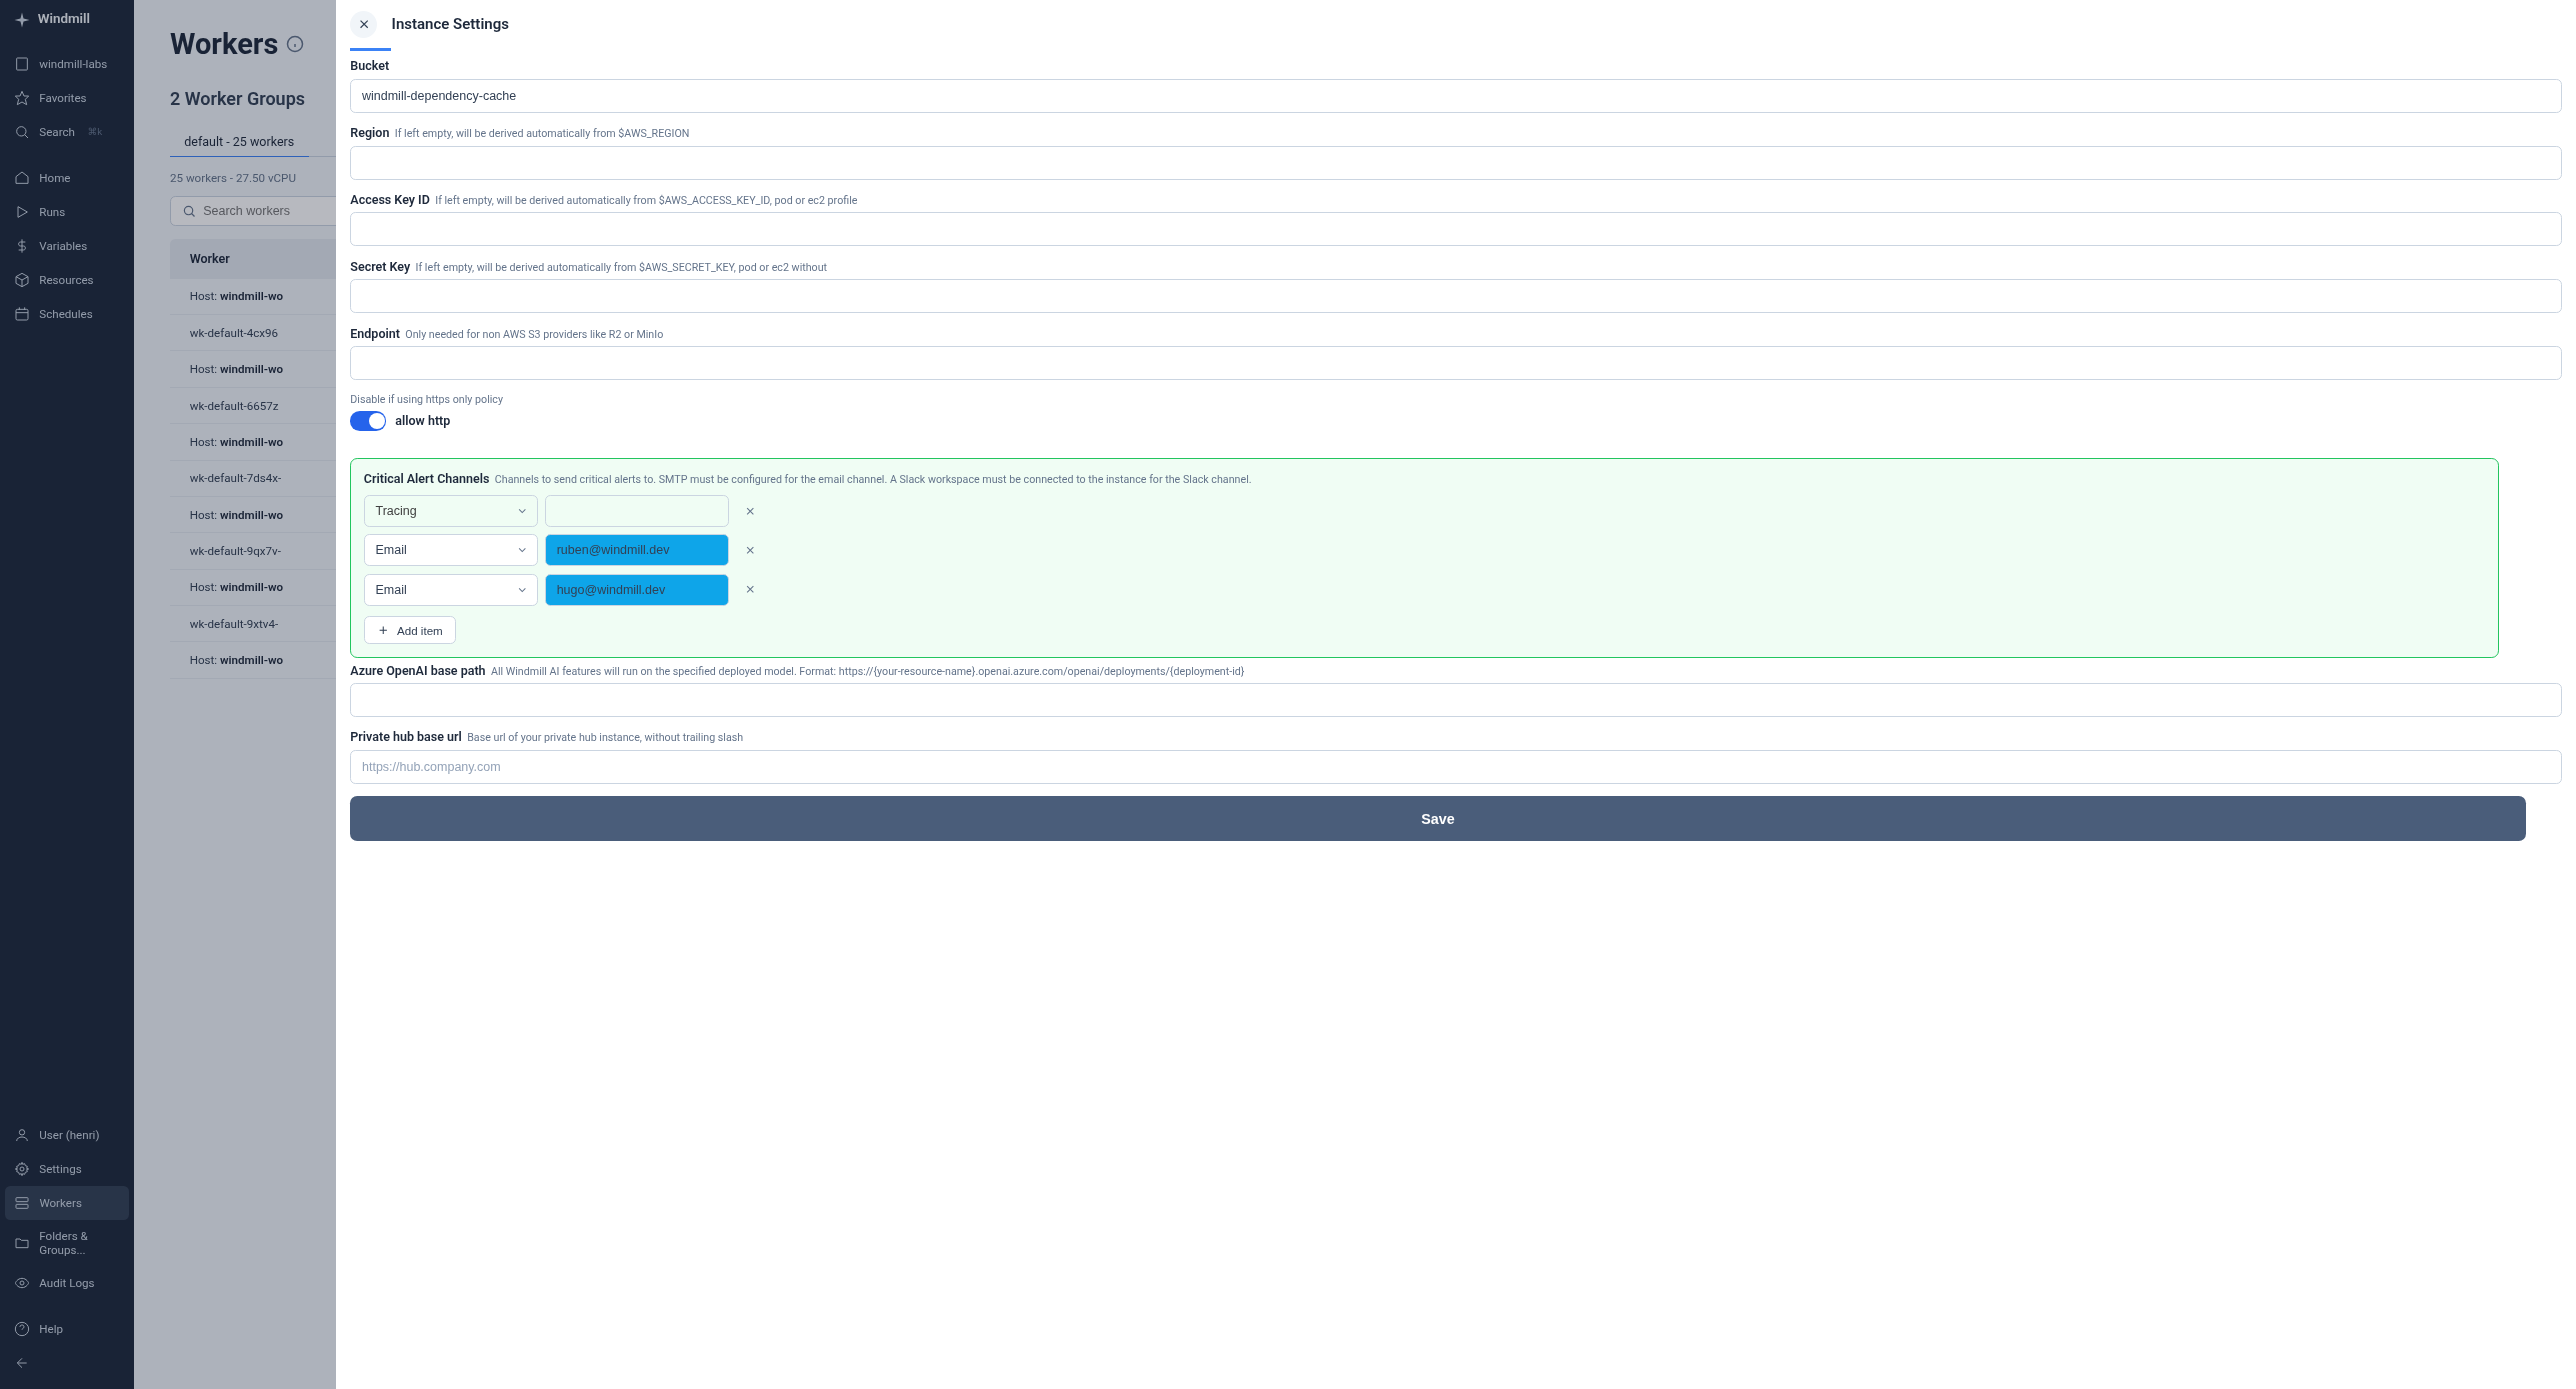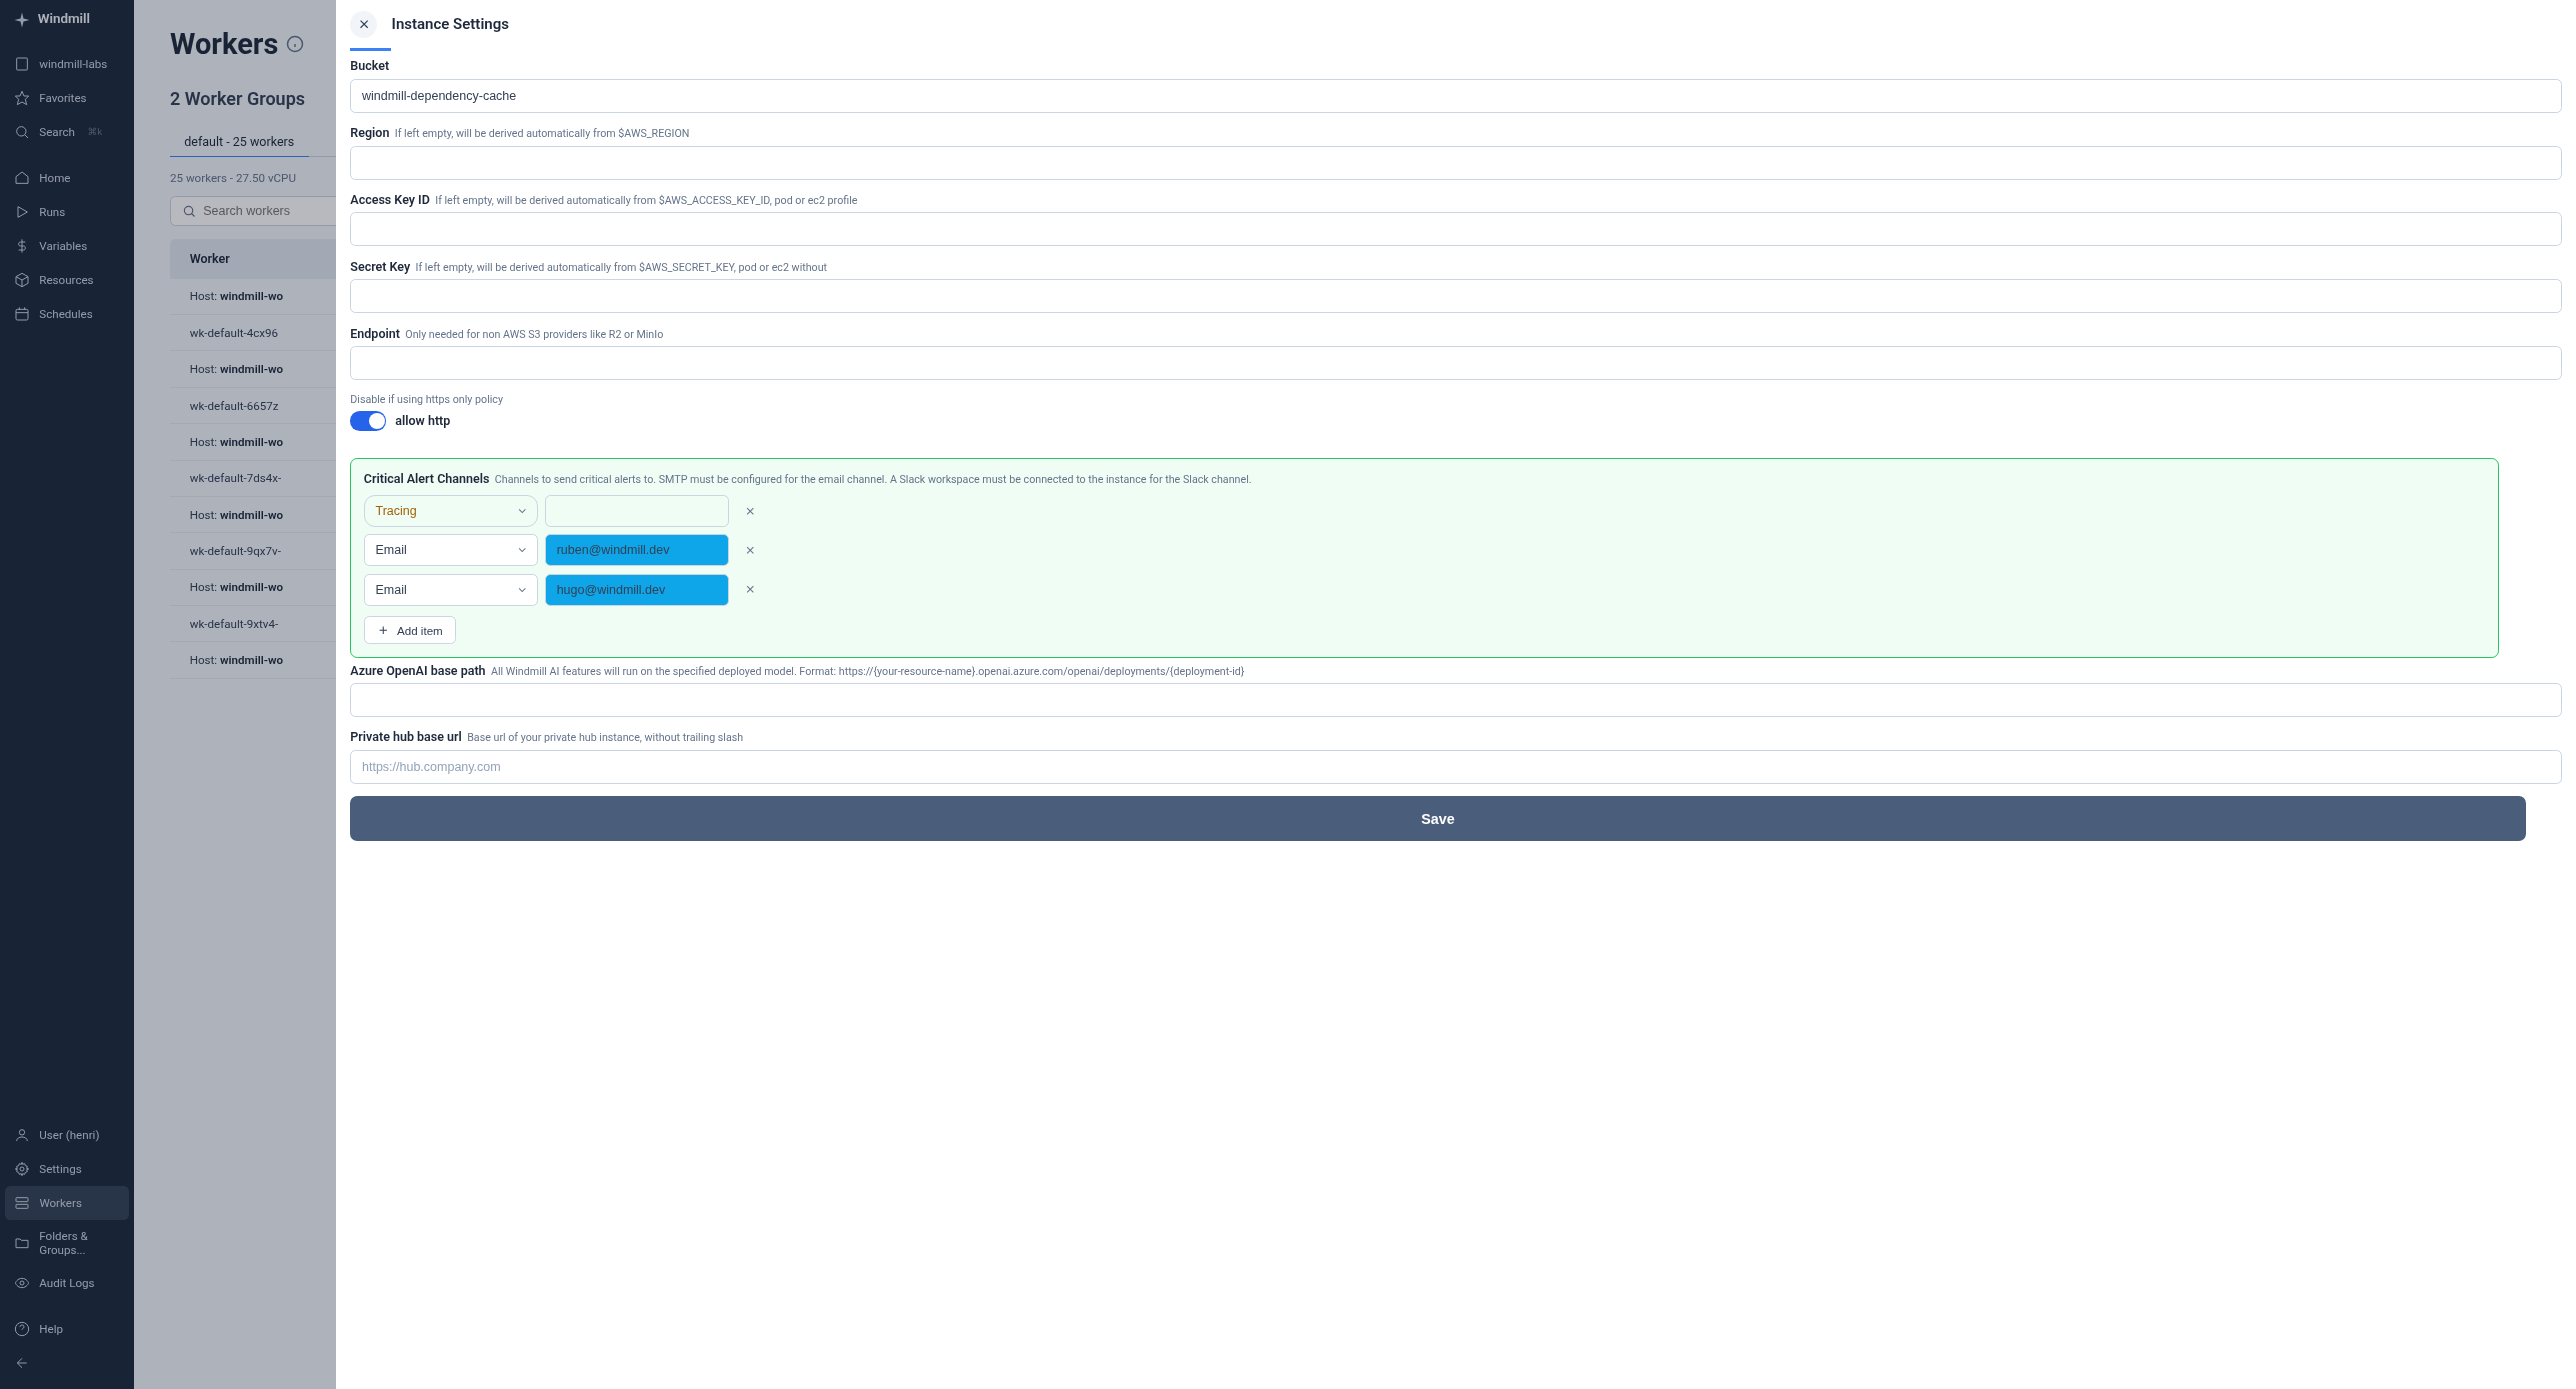--- a/index.html
+++ b/index.html
@@ -56,21 +56,21 @@
     .toggle::after { content: ''; position: absolute; width: 16px; height: 16px; background: #fff; border-radius: 50%; top: 1.8px; right: 1.8px; }
     .toggle-label { font-size: 12.5px; font-weight: 600; color: #1e293b; }
     .toggle-hint { font-size: 10.7px; color: #64748b; margin-bottom: 5.4px; }
     
     
     .highlight-box { border: 1.8px solid #22c55e; border-radius: 7.2px; padding: 12.5px; margin: 27px 63px 5px 0; background: #f0fdf4; }
     .highlight-box .field-label { margin-bottom: 9px; }
     .channel-row { display: flex; align-items: center; gap: 7.2px; margin-bottom: 7.2px; }
     .select-wrap { position: relative; flex: 0 0 174px; }
     .select-wrap select { width: 100%; padding: 8px 29px 8px 10.7px; border: 0.9px solid #cbd5e1; border-radius: 5.4px; font-size: 12.5px; background: #ffffff; appearance: none; cursor: pointer; color: #334155; }
-    .select-wrap.placeholder select { color: #a16207; background: #f0fdf4; border-radius: 11px; }
+    .select-wrap.placeholder select { color: #404040; background: #f0fdf4; }
     .select-caret { position: absolute; right: 9px; top: 50%; transform: translateY(-50%); pointer-events: none; width: 12.5px; height: 12.5px; stroke: #64748b; }
     .channel-value { flex: 0 0 174px; padding: 8px 10.7px; border: 0.9px solid #cbd5e1; border-radius: 5.4px; font-size: 12.5px; background: #0ea5e9; color: #334155; }
     .channel-value.empty { background: #f0fdf4; }
     .remove-btn { width: 27px; height: 27px; display: flex; align-items: center; justify-content: center; cursor: pointer; color: #64748b; }
     .remove-btn svg { width: 12.5px; height: 12.5px; stroke: currentColor; }
     .add-btn { display: inline-flex; align-items: center; gap: 7.2px; padding: 6.3px 12.5px; border: 0.9px solid #cbd5e1; border-radius: 5.4px; background: #fff; font-size: 11.6px; cursor: pointer; color: #334155; margin-top: 3.6px; }
     .add-btn svg { width: 12.5px; height: 12.5px; stroke: currentColor; }
     
     .save-row { padding: 0 36px 0 0; margin-top: 12.5px; }
     .save-btn { width: 100%; padding: 14.3px; background: #4a5d7a; color: #fff; border: none; border-radius: 7.2px; font-size: 14.3px; font-weight: 600; cursor: pointer; }

